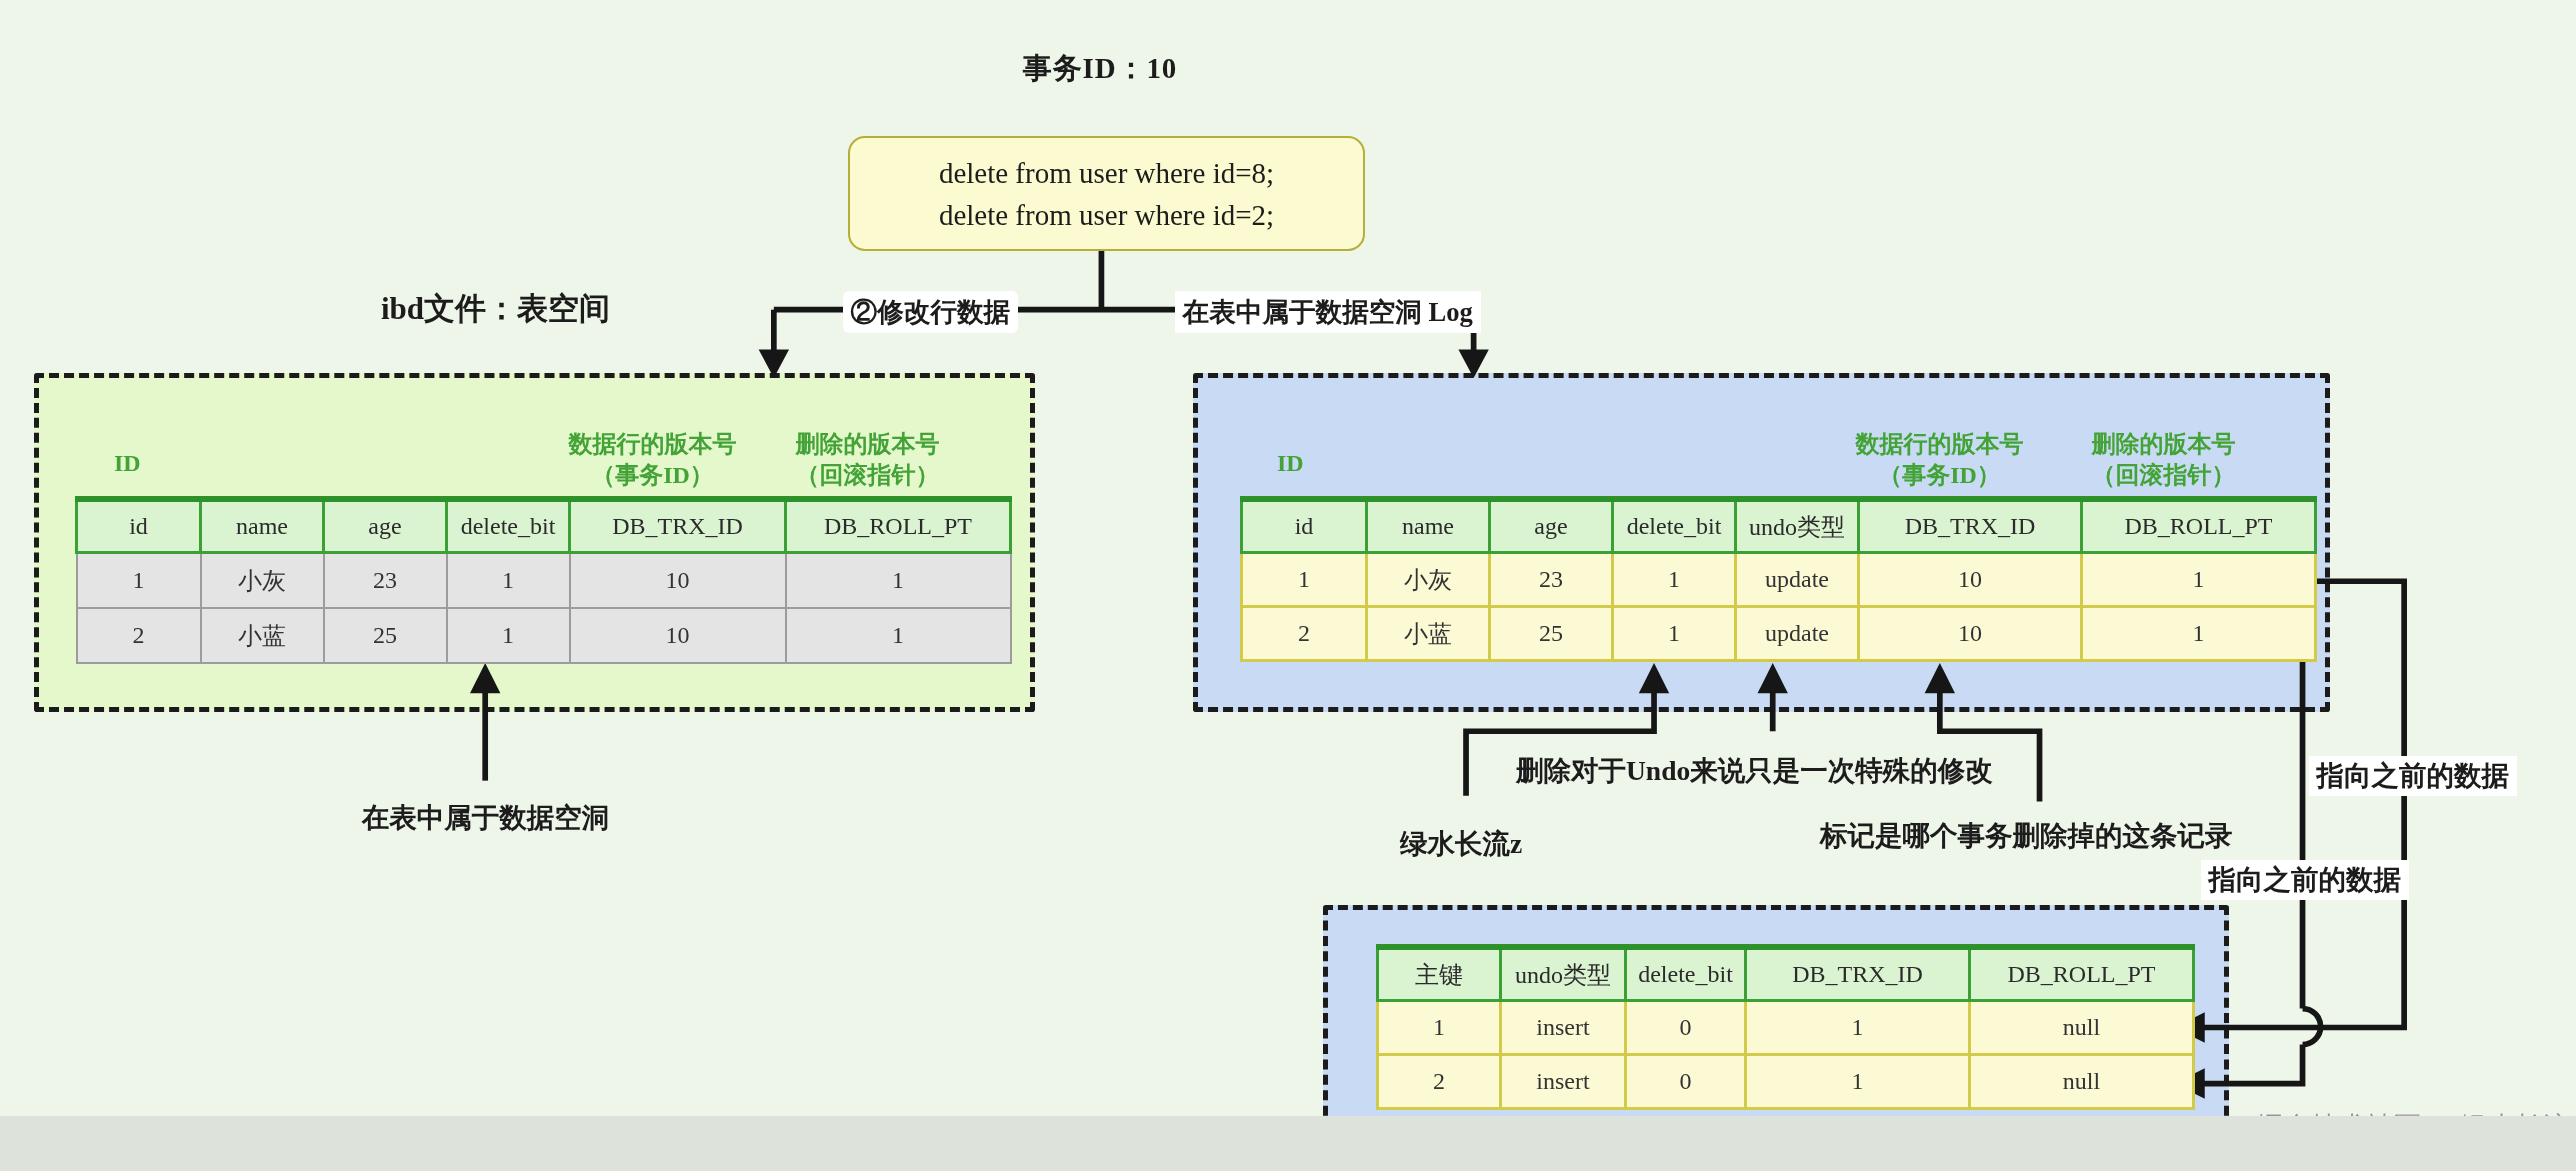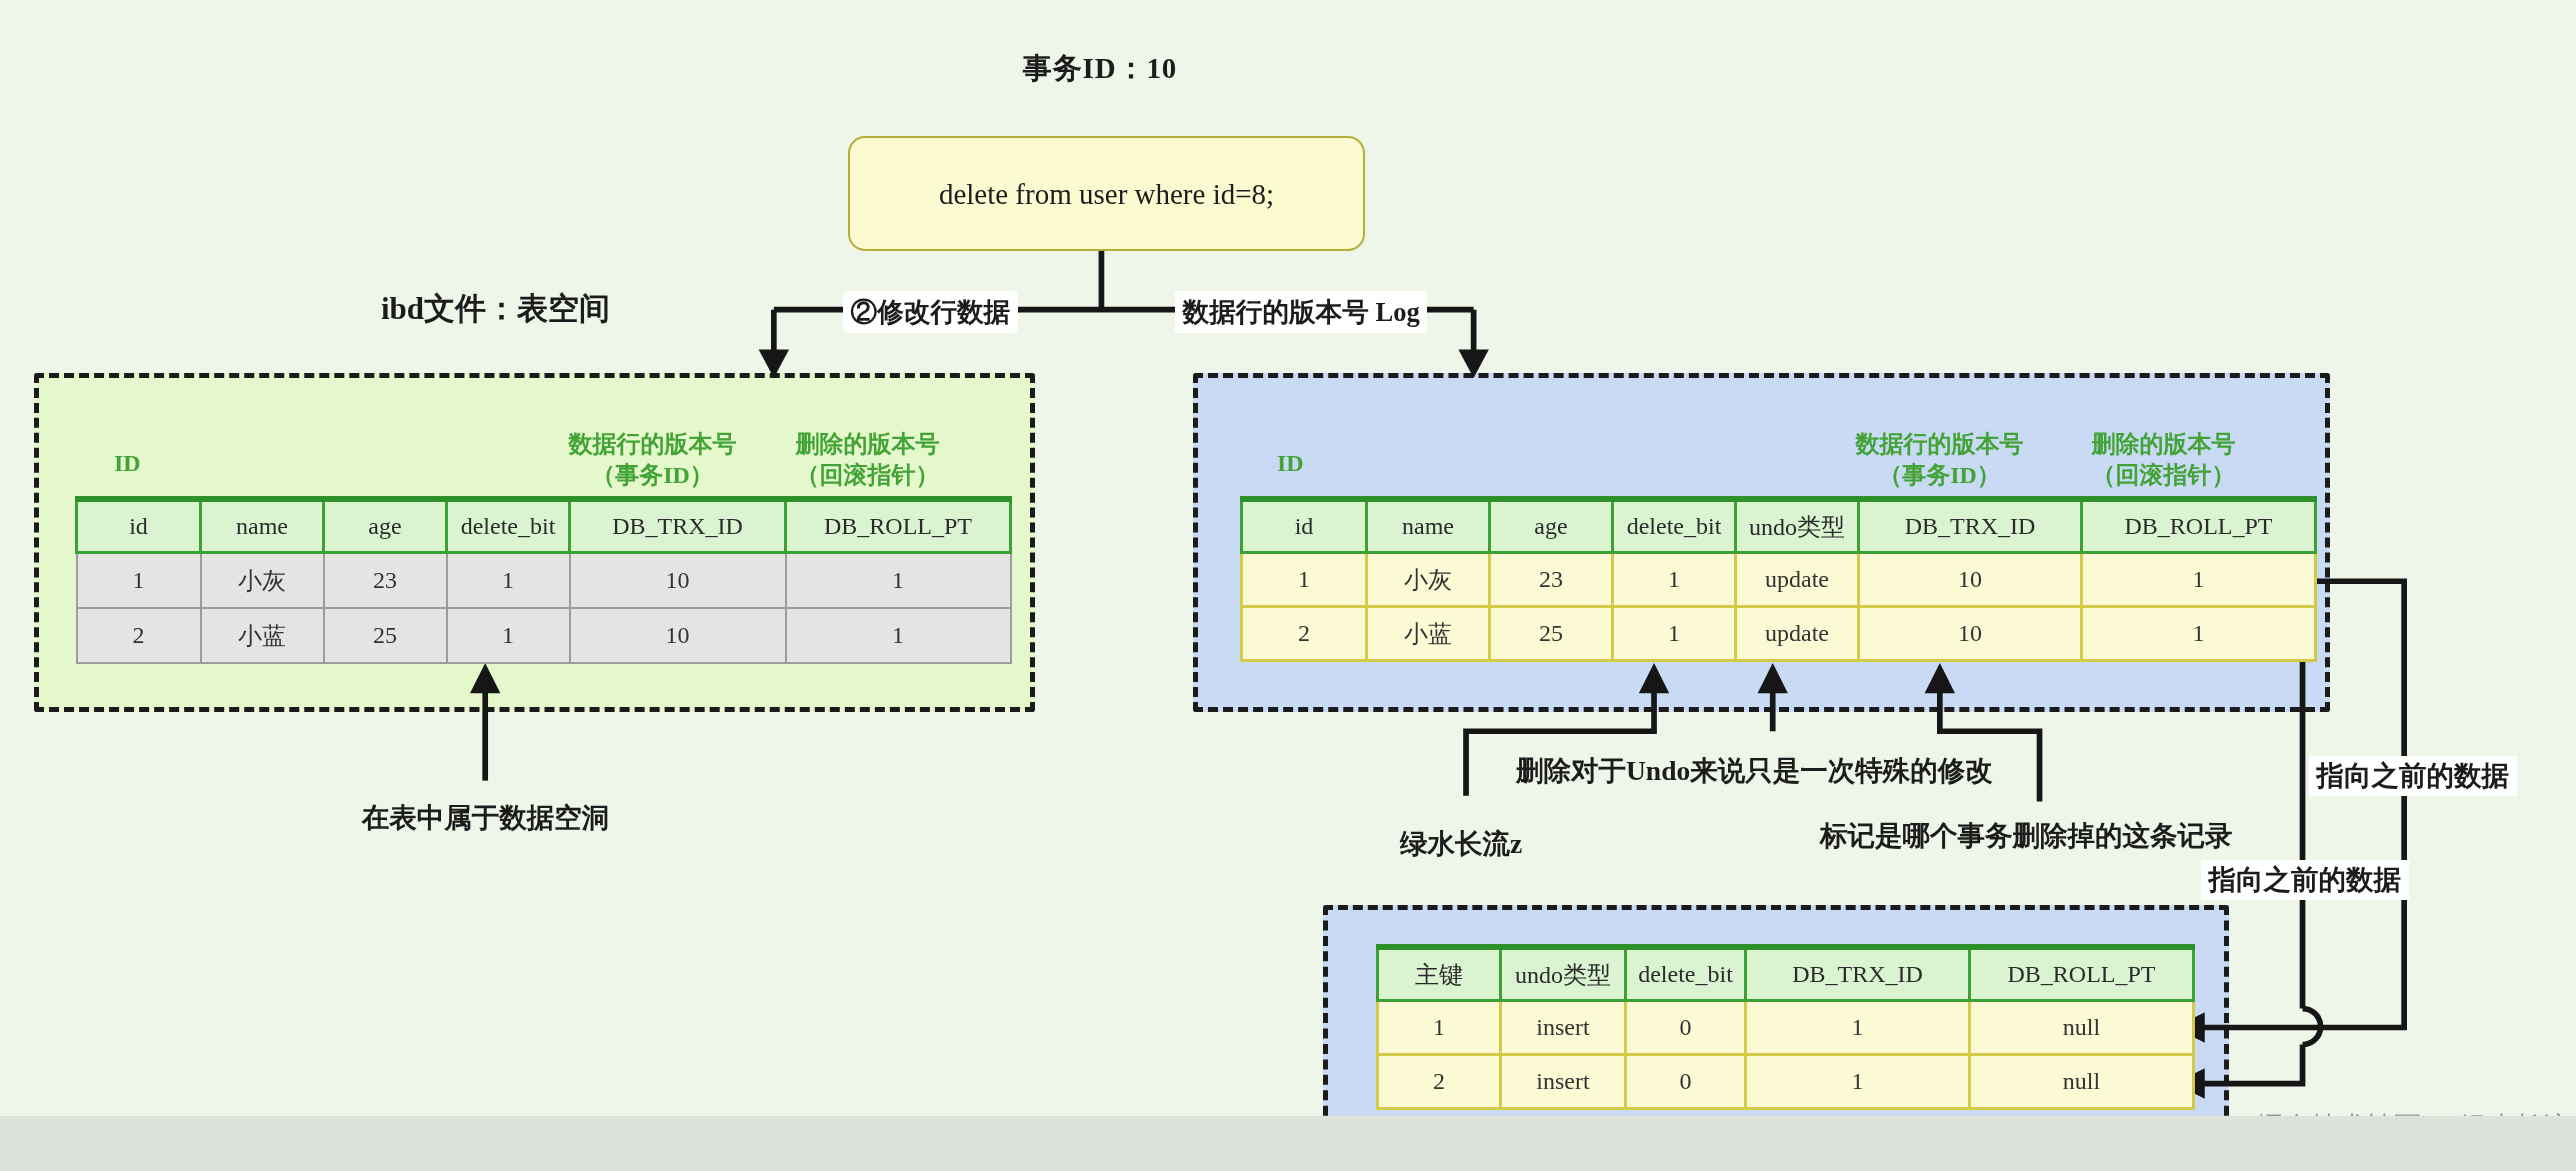--- a/index.html
+++ b/index.html
@@ -121,24 +121,25 @@
 
     <path d="M2399,672 H2425 V1062 M2425,1100 V1141 H2316"></path>
     <path d="M2425,1062 a19,19 0 0 1 0,38"></path>
     <polygon points="2290,1141 2322,1125 2322,1157"></polygon>
   </svg>
 
   <div class="abs page-title center" style="left:910px;top:49px;width:380px;">事务ID：10</div>
 
   <div class="abs sql-box" style="left:848px;top:136px;width:513px;height:111px;">
     <div>delete from user where id=8;</div>
+    <div>delete from user where id=2;</div>
   </div>
 
   <div class="abs flow-label" style="left:843px;top:291px;border-radius:6px;">②修改行数据</div>
-  <div class="abs flow-label" style="left:1175px;top:291px;">数据行的版本号 Log</div>
+  <div class="abs flow-label" style="left:1175px;top:291px;">在表中属于数据空洞 Log</div>
 
   <div class="abs section-title center" style="left:258px;top:288px;width:475px;">ibd文件：表空间</div>
 
   <div class="abs dashed-box green-fill" style="left:34px;top:373px;width:991px;height:329px;"></div>
   <div class="abs dashed-box blue-fill" style="left:1193px;top:373px;width:1127px;height:329px;"></div>
   <div class="abs dashed-box blue-fill" style="left:1323px;top:905px;width:896px;height:247px;"></div>
 
   <div class="abs green-note" style="left:114px;top:448px;">ID</div>
   <div class="abs green-note center" style="left:510px;top:429px;width:285px;">
     <div>数据行的版本号</div>

